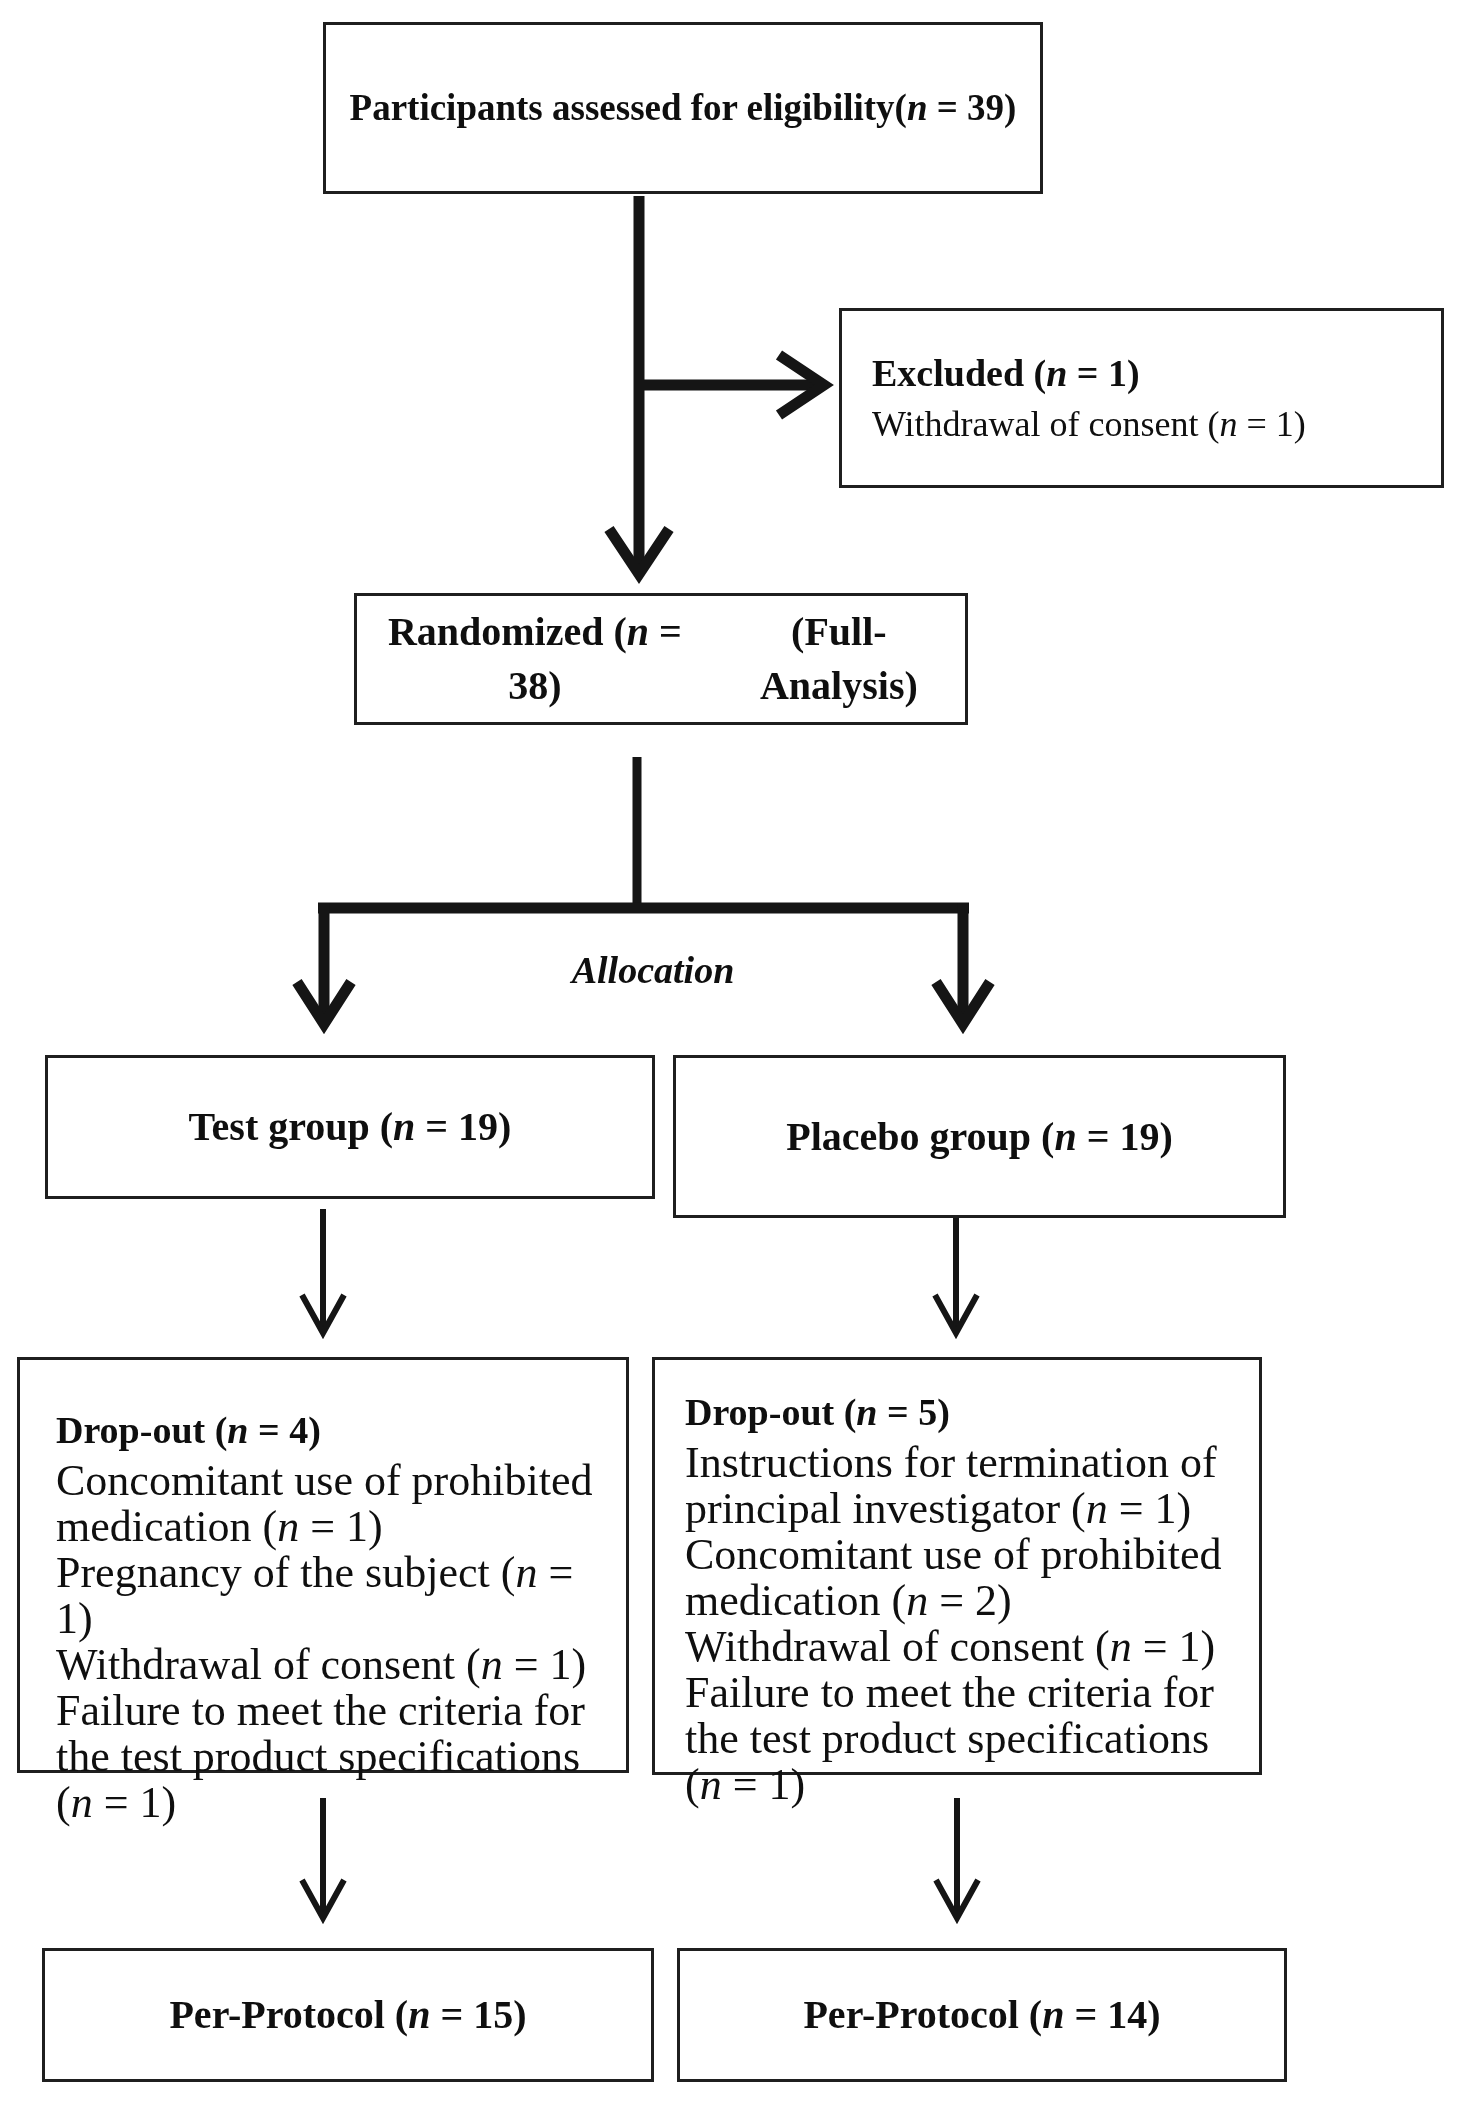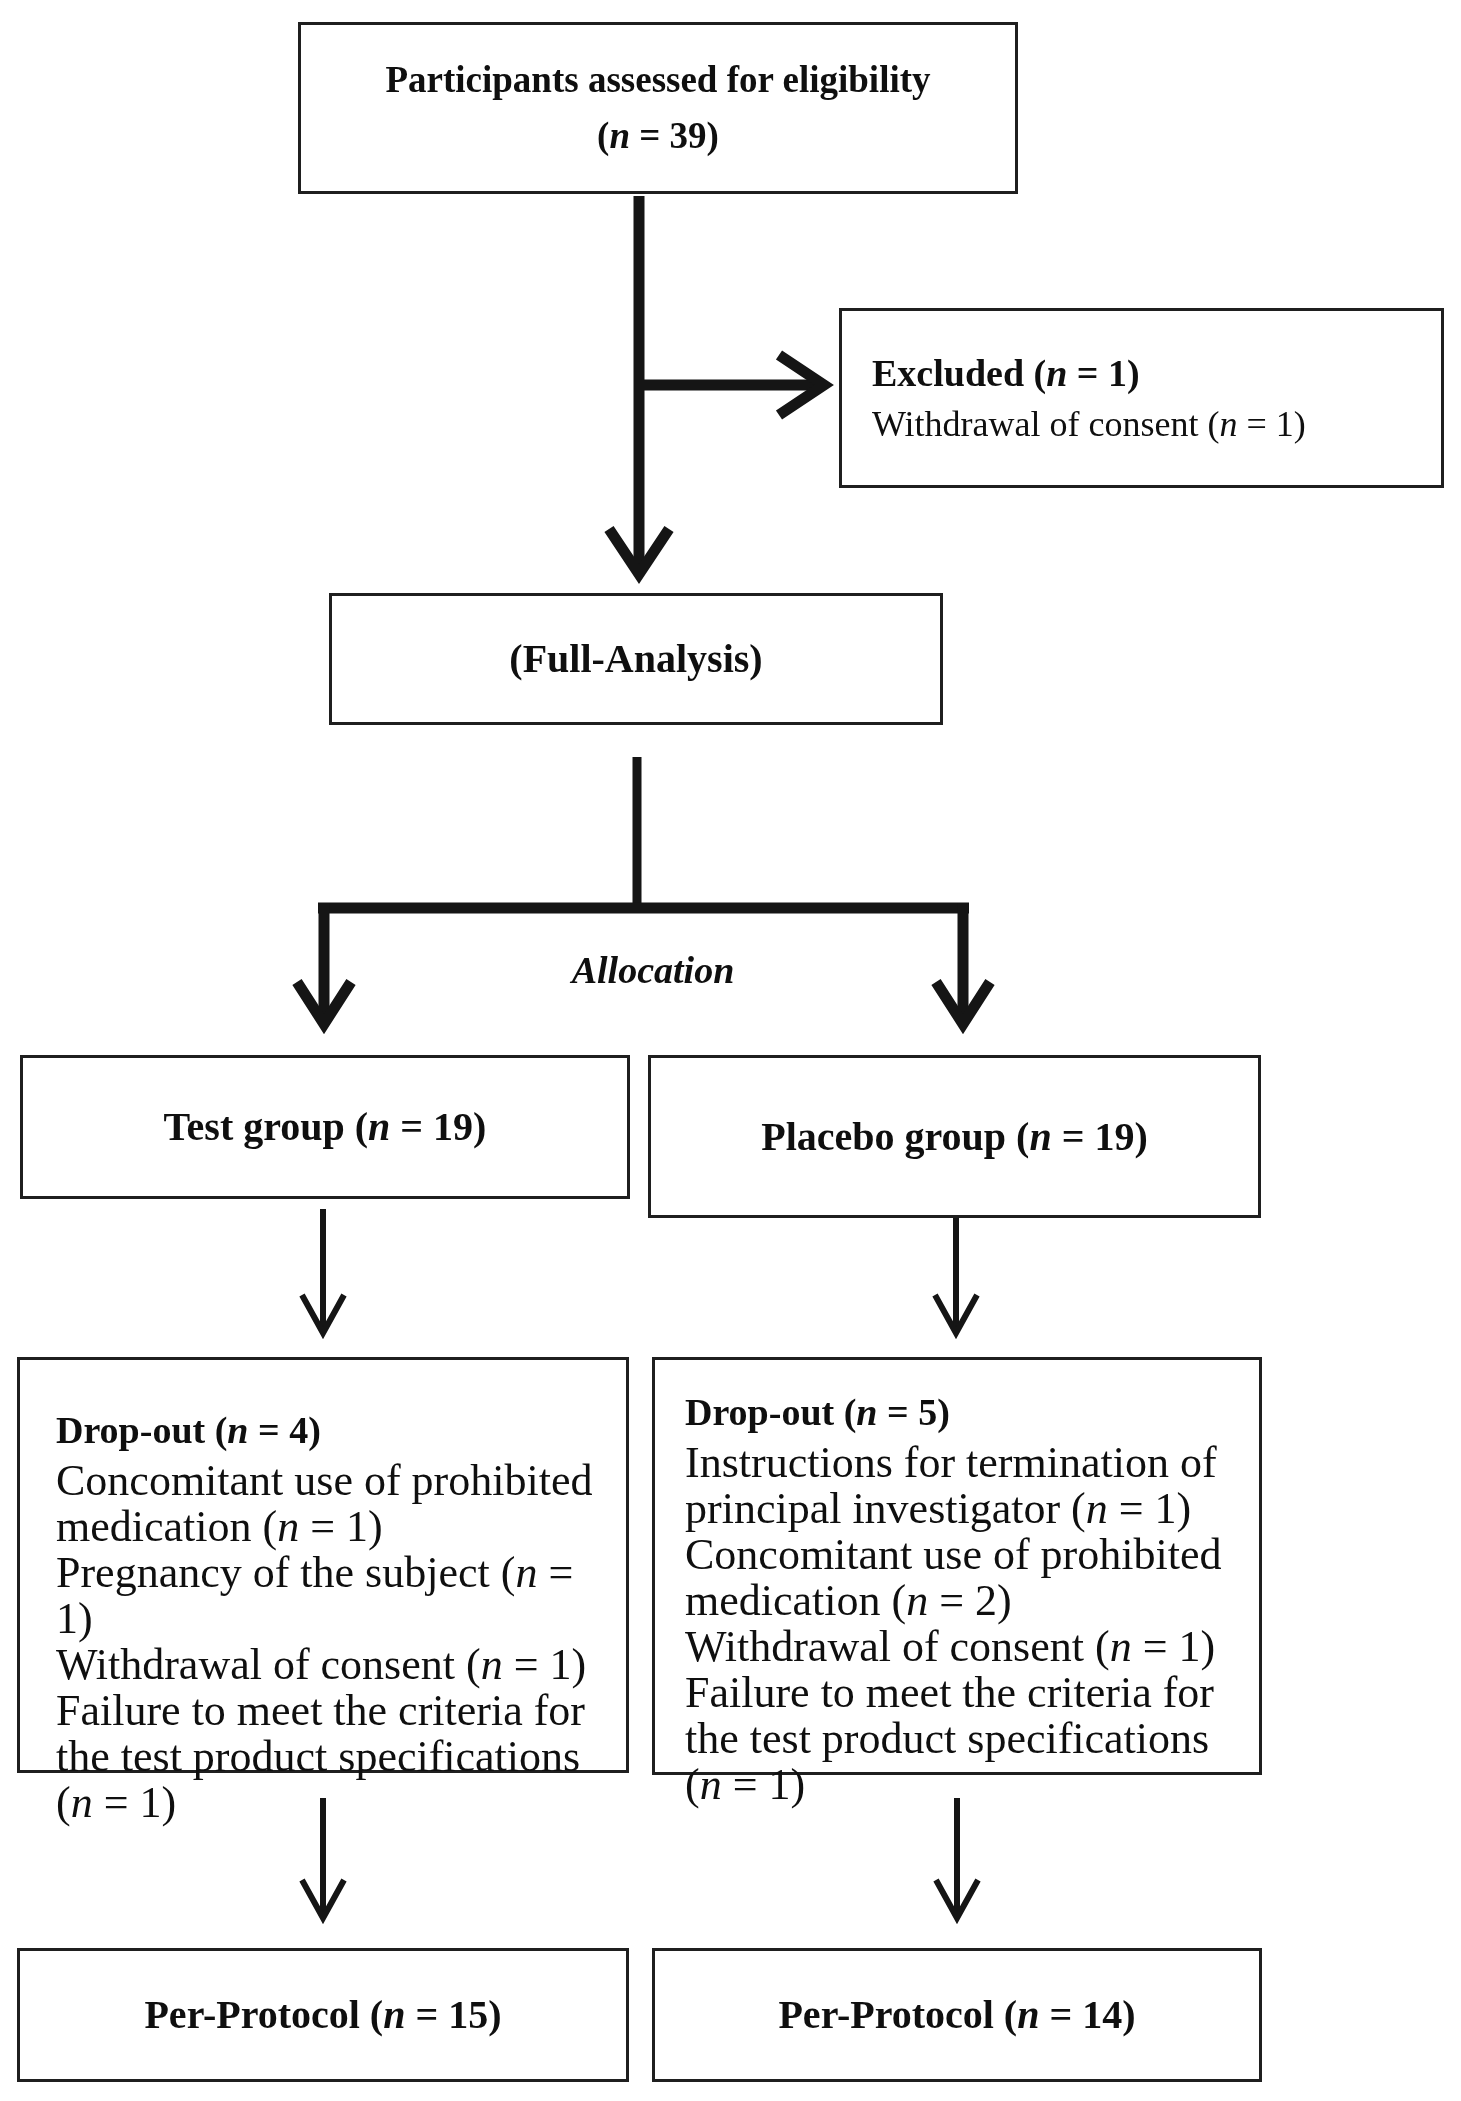--- a/index.html
+++ b/index.html
@@ -23,25 +23,25 @@
     height: 2101px;
   }
   .box {
     position: absolute;
     border: 3px solid #1f1f1f;
     background: #ffffff;
     box-sizing: border-box;
   }
   .box-center {
     display: flex;
-    flex-direction: column;
     align-items: center;
     justify-content: center;
     text-align: center;
     font-weight: bold;
+    margin-left: 25px;
   }
   .title-lg {
     font-size: 37px;
     line-height: 56px;
     font-weight: bold;
   }
   .title-xl {
     font-size: 40px;
     line-height: 56px;
     font-weight: bold;
@@ -131,20 +131,21 @@
     <div class="title-lg">Participants assessed for eligibility</div>
     <div class="title-lg">(<i>n</i> = 39)</div>
   </div>
 
   <div class="box box-left" style="left:839px; top:308px; width:605px; height:180px; padding-left:30px; padding-right:8px;">
     <div class="excluded-title">Excluded (<i>n</i> = 1)</div>
     <div class="excluded-reason">Withdrawal of consent (<i>n</i> = 1)</div>
   </div>
 
   <div class="box box-center" style="left:329px; top:593px; width:614px; height:132px;">
+    <div class="title-xl" style="line-height:54px;">Randomized (<i>n</i> = 38)</div>
     <div class="title-xl" style="line-height:54px;">(Full-Analysis)</div>
   </div>
 
   <div class="allocation-label" style="left:653px; top:948px;font-style:italic;">Allocation</div>
 
   <div class="box box-center" style="left:20px; top:1055px; width:610px; height:144px;">
     <div class="title-xl">Test group (<i>n</i> = 19)</div>
   </div>
 
   <div class="box box-center" style="left:648px; top:1055px; width:613px; height:163px;">

